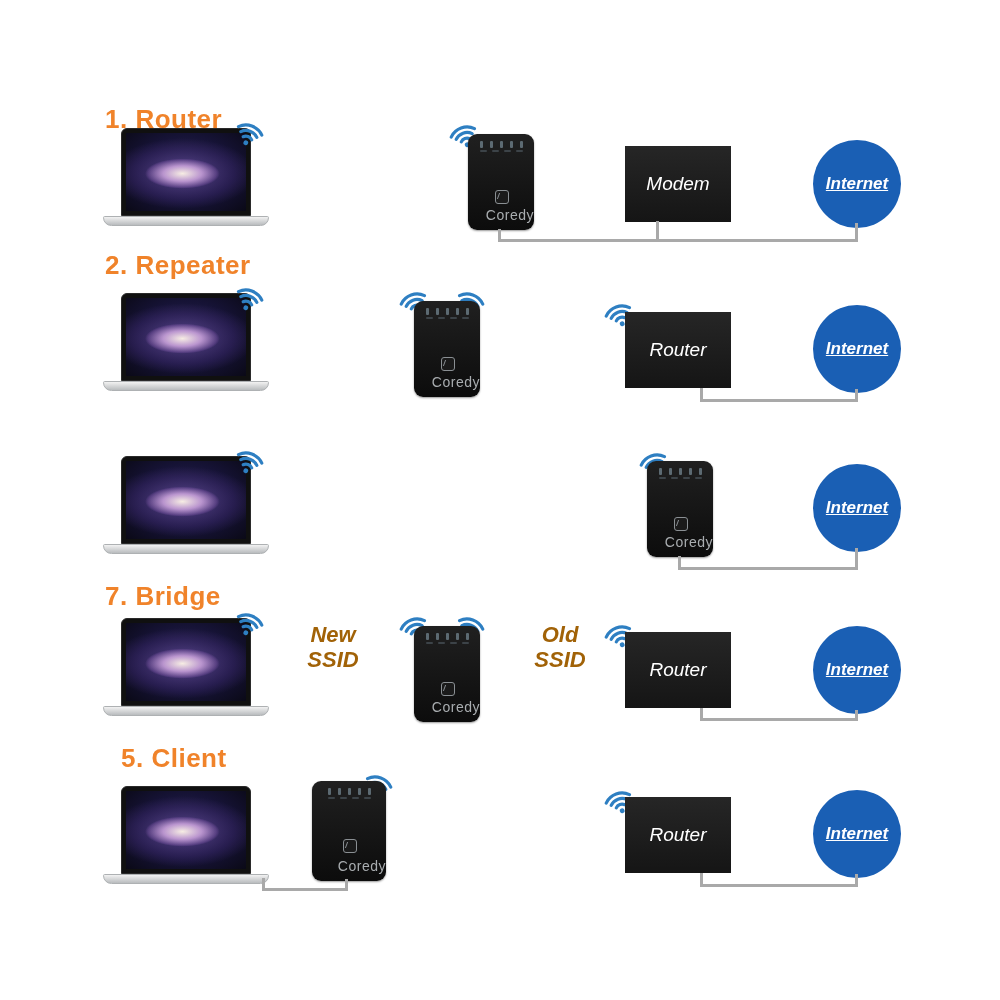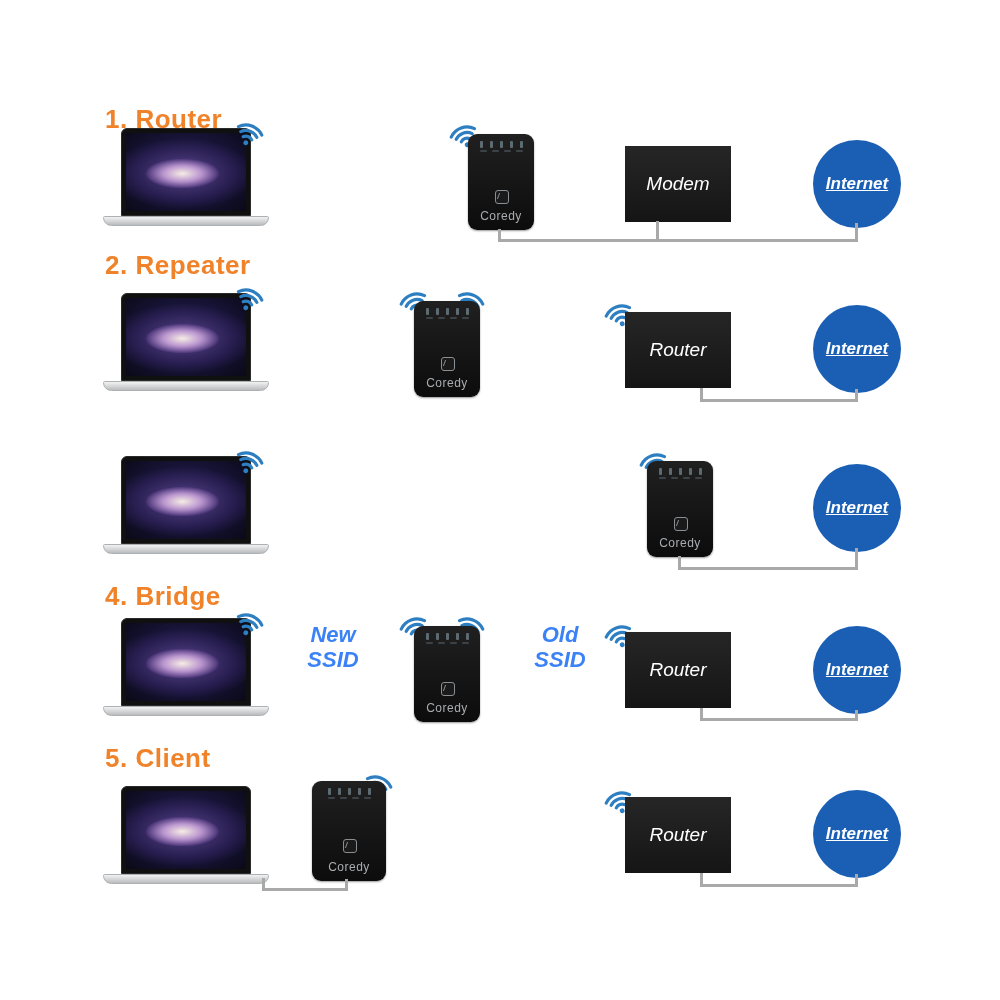--- a/index.html
+++ b/index.html
@@ -42,38 +42,38 @@
   .leds{position:absolute;top:7px;left:0;right:0;display:flex;justify-content:center;gap:7px;}
   .leds i{display:block;width:3px;height:7px;background:#5c6a72;border-radius:1px;}
   .ledlabels{position:absolute;top:16px;left:0;right:0;height:3px;display:flex;justify-content:center;gap:5px;}
   .ledlabels i{display:block;width:7px;height:2px;background:#3c4348;border-radius:1px;}
   .logo{
     position:absolute;left:50%;top:58%;width:12px;height:12px;margin-left:-6px;
     border:1px solid #8a8f93;border-radius:3px;background:#1a1a1a;
   }
   .logo::after{content:"";position:absolute;left:2px;top:2px;width:6px;height:6px;border-left:1px solid #8a8f93;transform:skewX(-20deg);}
   .brand{
-    position:absolute;left:0;right:0;bottom:7px;text-align:center;
-    color:#a9adb0;font-size:12px;letter-spacing:.5px;
+    position:absolute;left:0;right:0;bottom:7px;text-align:right;
+    color:#a9adb0;font-size:14px;letter-spacing:.5px;
   }
   
   .netbox{
     position:absolute;width:106px;height:76px;background:linear-gradient(#262626,#151515);
     display:flex;align-items:center;justify-content:center;
   }
   .netbox span{color:#fff;font-size:19px;font-style:italic;font-weight:500;}
   
   .internet{
     position:absolute;width:88px;height:88px;border-radius:50%;background:#1a5fb4;
     display:flex;align-items:center;justify-content:center;
   }
   .internet span{color:#fff;font-size:17px;font-style:italic;font-weight:600;text-decoration:underline;}
   
   .ssid{
-    position:absolute;width:76px;text-align:center;color:#3b82f6;font-size:22px;
+    position:absolute;width:76px;text-align:center;color:#a16207;font-size:22px;
     font-weight:bold;font-style:italic;white-space:pre-line;line-height:1.15;
   }
   
   .wire{position:absolute;background:#a9a9a9;}
   .wire.h{height:3px;}
   .wire.v{width:3px;}
 </style>
 </head>
 <body>
 
@@ -233,21 +233,21 @@
   </div>
 
   <div class="internet" style="left:813px;top:464px;">
     <span>Internet</span>
   </div>
 
   <div class="wire v" style="left:678px;top:556px;height:14px;"></div>
   <div class="wire h" style="left:678px;top:567px;width:180px;"></div>
   <div class="wire v" style="left:855px;top:548px;height:22px;"></div>
 
-  <div class="heading" style="top:581px;">4. Bridge</div>
+  <div class="heading" style="top:581px;">7. Bridge</div>
 
   <div class="laptop" style="left:103px;top:618px;">
     <div class="screen">
         <div class="galaxy"></div>
       </div>
     <div class="base"></div>
   </div>
   <svg class="wifi" style="left:231px;top:608px;transform:rotate(20deg);" viewBox="0 0 24 24">
     <path d="M8.6 15.4 a4.8 4.8 0 0 1 6.8 0"></path>
       <path d="M5.6 12.4 a9 9 0 0 1 12.8 0"></path>
@@ -302,21 +302,21 @@
   </div>
 
   <div class="internet" style="left:813px;top:626px;">
     <span>Internet</span>
   </div>
 
   <div class="wire v" style="left:700px;top:708px;height:13px;"></div>
   <div class="wire h" style="left:700px;top:718px;width:158px;"></div>
   <div class="wire v" style="left:855px;top:710px;height:11px;"></div>
 
-  <div class="heading" style="top:743px;">5. Client</div>
+  <div class="heading" style="top:743px;margin-left:16px;">5. Client</div>
 
   <div class="laptop" style="left:103px;top:786px;">
     <div class="screen">
         <div class="galaxy"></div>
       </div>
     <div class="base"></div>
   </div>
 
   <svg class="wifi" style="left:360px;top:770px;transform:rotate(20deg);" viewBox="0 0 24 24">
     <path d="M8.6 15.4 a4.8 4.8 0 0 1 6.8 0"></path>

